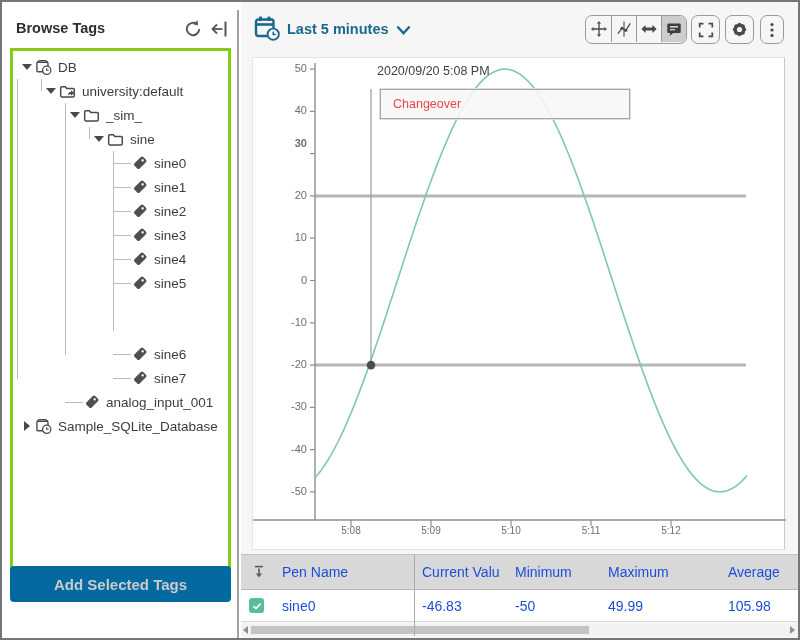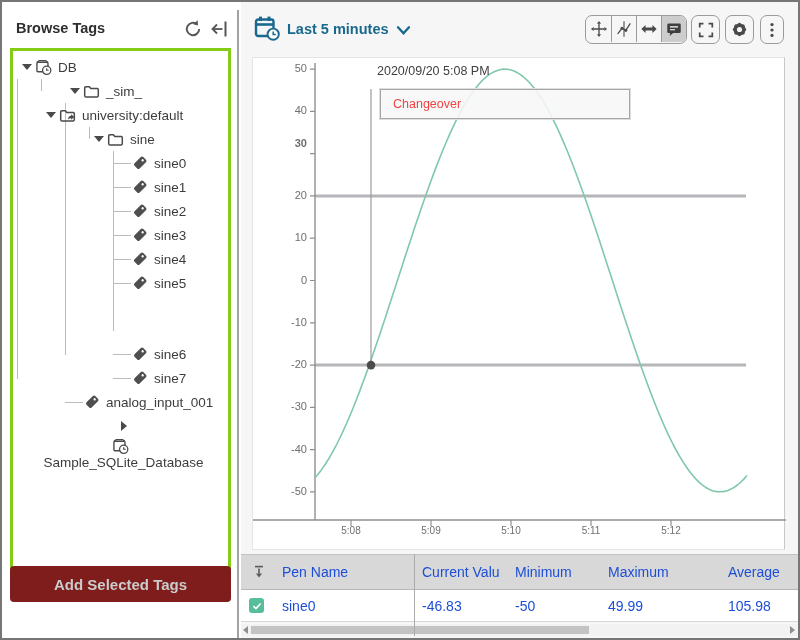--- a/index.html
+++ b/index.html
@@ -15,21 +15,21 @@
   .hdr-icon.refresh{right:34px;}
   .hdr-icon.collapse{right:8px;}
   .tree-box{position:absolute;left:8px;top:38px;width:221px;height:549px;border:3px solid #84cc16;background:#fff;overflow:hidden;padding-top:4px;}
   .guide{position:absolute;width:0;border-left:1px solid #bcbcbc;}
   .trow{position:relative;display:flex;align-items:center;height:24px;font-size:13.5px;color:#3d3d3d;cursor:pointer;white-space:nowrap;}
   .trow.tag-conn::before{content:'';position:absolute;left:var(--cx);top:12px;width:18px;height:0;border-top:1px solid #bcbcbc;}
   .expander{width:16px;height:24px;flex:none;display:inline-flex;align-items:center;justify-content:center;}
   .expander.down::before{content:'';width:0;height:0;border-left:5px solid transparent;border-right:5px solid transparent;border-top:6px solid #4a4a4a;}
   .expander.right::before{content:'';width:0;height:0;border-top:5px solid transparent;border-bottom:5px solid transparent;border-left:6px solid #4a4a4a;}
   .ticon{width:17px;height:17px;flex:none;margin-right:6px;position:relative;z-index:1;background:transparent;}
-  .add-btn{position:absolute;left:8px;top:556px;width:221px;height:36px;background:#7f1d1d;border:none;border-radius:4px;color:#cbcbcb;font-size:15px;font-weight:bold;font-family:inherit;}
+  .add-btn{position:absolute;left:8px;top:556px;width:221px;height:36px;background:#0369a1;border:none;border-radius:4px;color:#cbcbcb;font-size:15px;font-weight:bold;font-family:inherit;}
 
   
   .right-panel{position:absolute;left:239px;top:0;width:557px;height:636px;background:#f6f6f6;}
 
   
   .tb-calendar{position:absolute;left:13px;top:13px;width:27px;height:27px;cursor:pointer;}
   .tb-range{position:absolute;left:46px;top:19px;font-size:14.5px;font-weight:bold;color:#19688e;cursor:pointer;}
   .tb-chevron{position:absolute;left:155px;top:23px;width:15px;height:11px;cursor:pointer;}
   .btn-group{position:absolute;left:344px;top:13px;height:29px;display:flex;border:1.5px solid #9b9b9b;border-radius:7px;overflow:hidden;}
   .btn-group .seg{width:25px;height:26px;display:flex;align-items:center;justify-content:center;cursor:pointer;border-left:1px solid #9b9b9b;}
@@ -168,34 +168,34 @@
       <div class="guide" style="left:52px;top:52px;height:252px;"></div>
       <div class="guide" style="left:76px;top:76px;height:12px;"></div>
       <div class="guide" style="left:100px;top:100px;height:180px;"></div>
     <div class="trow" style="padding-left: 6px;">
           <span class="expander down"></span>
           <svg class="ticon" viewBox="0 0 16 16">
             <use href="#sym-db"></use>
           </svg>
           <span class="tlabel">DB</span>
         </div>
+        <div class="trow" style="padding-left: 30px;">
+          <span class="expander down"></span>
+          <svg class="ticon" viewBox="0 0 16 16">
+            <use href="#sym-folder-link"></use>
+          </svg>
+          <span class="tlabel">university:default</span>
+        </div>
         <div class="trow" style="padding-left: 54px;">
           <span class="expander down"></span>
           <svg class="ticon" viewBox="0 0 16 16">
             <use href="#sym-folder"></use>
           </svg>
           <span class="tlabel">_sim_</span>
         </div>
-        <div class="trow" style="padding-left: 30px;">
-          <span class="expander down"></span>
-          <svg class="ticon" viewBox="0 0 16 16">
-            <use href="#sym-folder-link"></use>
-          </svg>
-          <span class="tlabel">university:default</span>
-        </div>
         <div class="trow" style="padding-left: 78px; text-align: right;">
           <span class="expander down"></span>
           <svg class="ticon" viewBox="0 0 16 16">
             <use href="#sym-folder"></use>
           </svg>
           <span class="tlabel">sine</span>
         </div>
         <div class="trow tag-conn" style="padding-left: 102px; --cx: 100px;">
           <span class="expander none"></span>
           <svg class="ticon" viewBox="0 0 16 16">
@@ -252,21 +252,21 @@
           </svg>
           <span class="tlabel">sine7</span>
         </div>
         <div class="trow tag-conn" style="padding-left: 54px; --cx: 52px;">
           <span class="expander none"></span>
           <svg class="ticon" viewBox="0 0 16 16">
             <use href="#sym-tag"></use>
           </svg>
           <span class="tlabel">analog_input_001</span>
         </div>
-        <div class="trow" style="padding-left: 6px; flex-direction: column;">
+        <div class="trow" style="padding-left: 6px;">
           <span class="expander right"></span>
           <svg class="ticon" viewBox="0 0 16 16">
             <use href="#sym-db"></use>
           </svg>
           <span class="tlabel">Sample_SQLite_Database</span>
         </div>
       </div>
 
     <button class="add-btn" disabled="">Add Selected Tags</button>
   </div>

